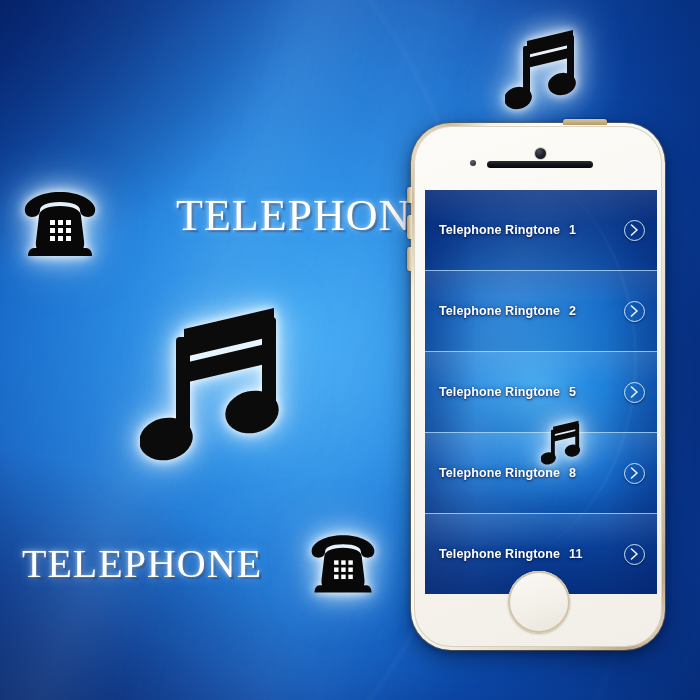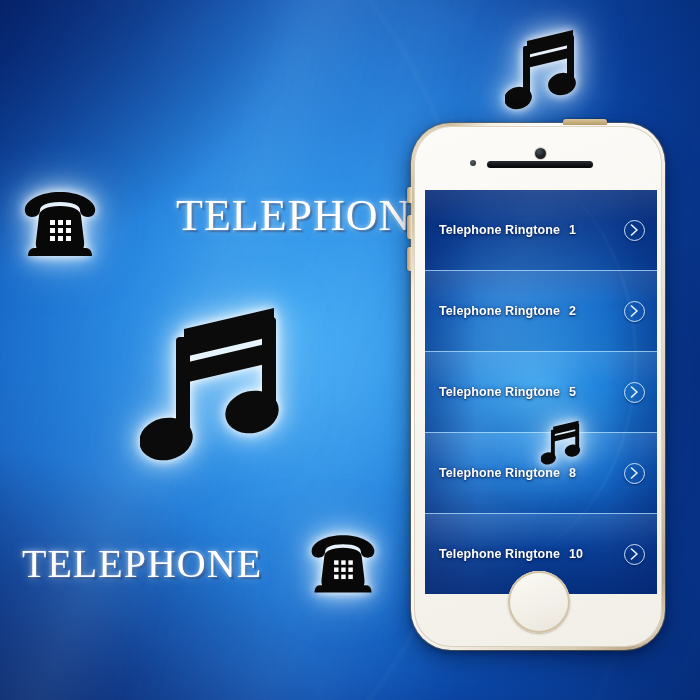--- a/index.html
+++ b/index.html
@@ -470,21 +470,21 @@
             <div class="chevron-circle">
               <svg width="9" height="12" viewBox="0 0 9 12" aria-hidden="true">
                   <path d="M1.5 1 L7 6 L1.5 11" fill="none" stroke="#e8f6ff" stroke-width="1.6" stroke-linecap="round" stroke-linejoin="round"></path>
                 </svg>
             </div>
           </div>
 
 
           <div class="ringtone-row">
             <div class="row-label">
-              <span>Telephone Ringtone</span><span class="row-num">10</span>
+              <span>Telephone Ringtone</span><span class="row-num">11</span>
             </div>
             <div class="chevron-circle">
               <svg width="9" height="12" viewBox="0 0 9 12" aria-hidden="true">
                   <path d="M1.5 1 L7 6 L1.5 11" fill="none" stroke="#e8f6ff" stroke-width="1.6" stroke-linecap="round" stroke-linejoin="round"></path>
                 </svg>
             </div>
           </div>
 
         </div>
       </div>

